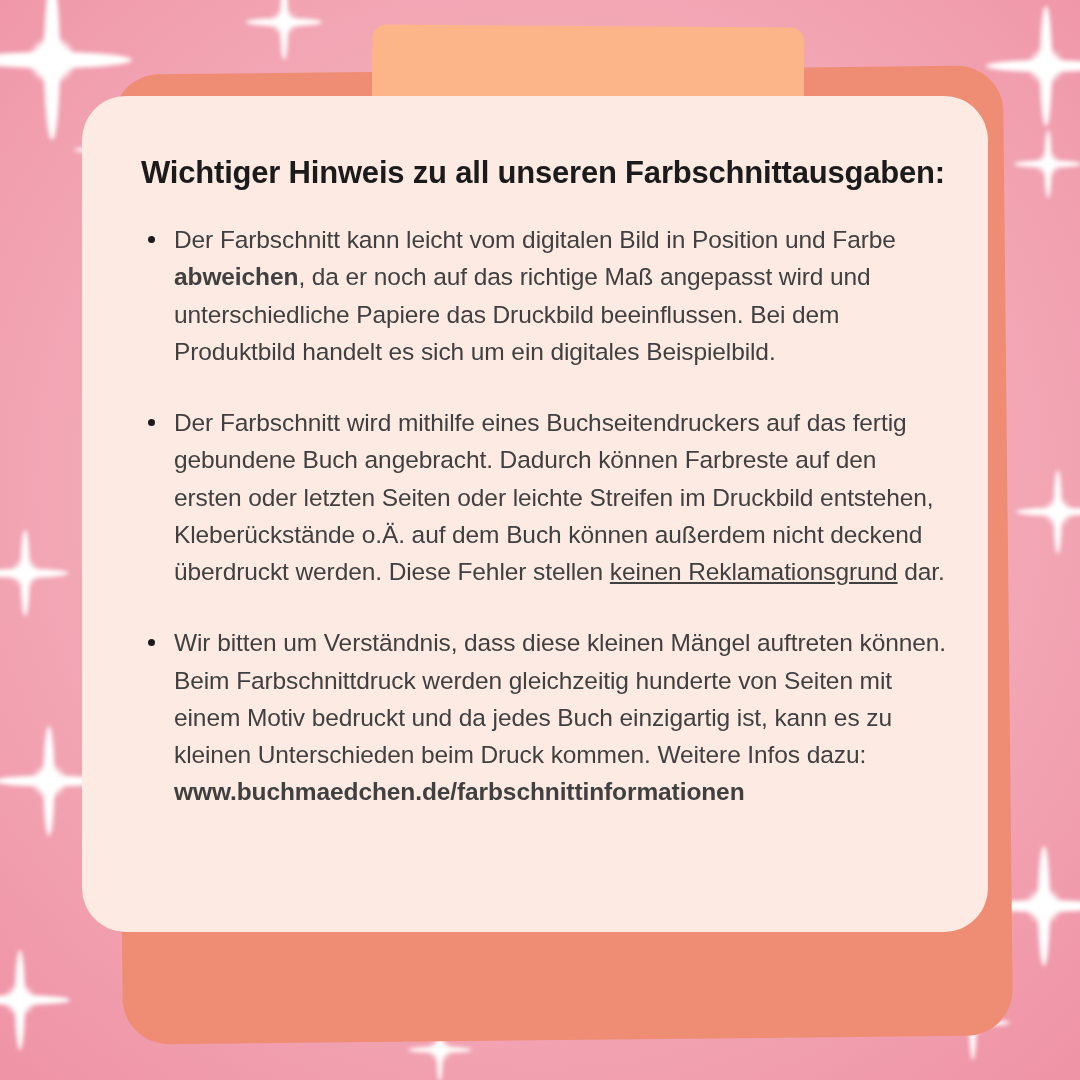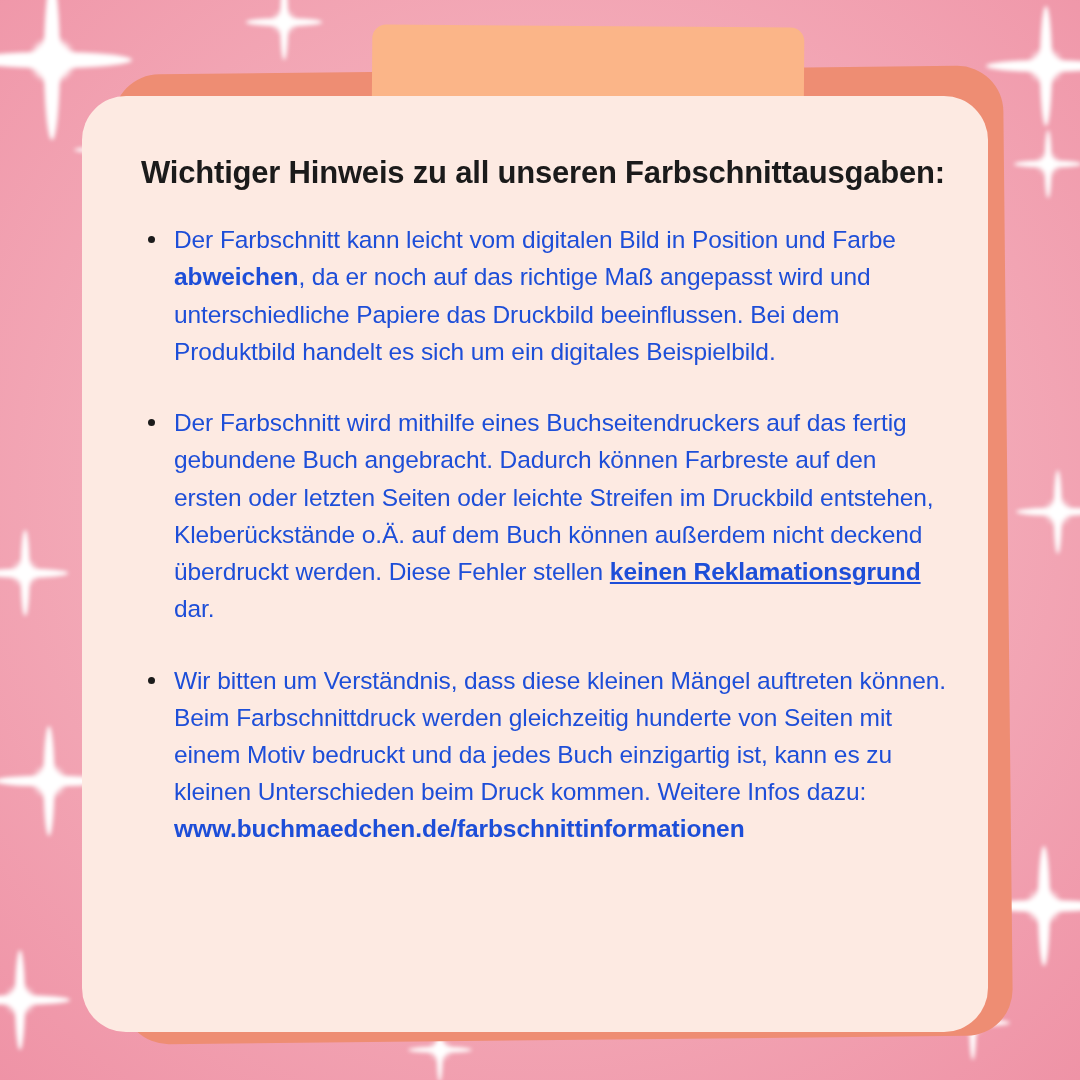--- a/index.html
+++ b/index.html
@@ -94,21 +94,21 @@
     background: #fbb588;
     border-radius: 0 0 40% 40%;
   }
 
   
   .note-card {
     position: absolute;
     left: 82px;
     top: 96px;
     width: 906px;
-    height: 936px;
+    height: 836px;
     background: #fdeae2;
     border-radius: 44px;
   }
 
   .note-inner {
     position: absolute;
     left: 56px;
     right: 40px;
     top: 58px;
   }
@@ -128,39 +128,39 @@
     margin: 0;
     padding: 0;
   }
 
   ul.points > li {
     position: relative;
     padding-left: 36px;
     margin-bottom: 34px;
     font-size: 24.5px;
     line-height: 1.52;
-    color: #1d4ed8;
+    color: #404040;
     letter-spacing: -0.1px;
   }
   ul.points > li:last-child {
     margin-bottom: 0;
   }
   ul.points > li::before {
     content: "";
     position: absolute;
     left: 10px;
     top: 15px;
     width: 7px;
     height: 7px;
     border-radius: 50%;
     background: #1b1b1b;
   }
 
   b { font-weight: bold; }
-  u { text-decoration: underline; text-underline-offset: 2px; font-weight: bold; }
+  u { text-decoration: underline; text-underline-offset: 2px; }
 </style>
 </head>
 <body>
 
 <div class="canvas">
 
   <div>
     <div class="sparkle" style="left:-28px;top:-20px;width:160px;height:160px;">
         <span class="core"></span>
       </div>

